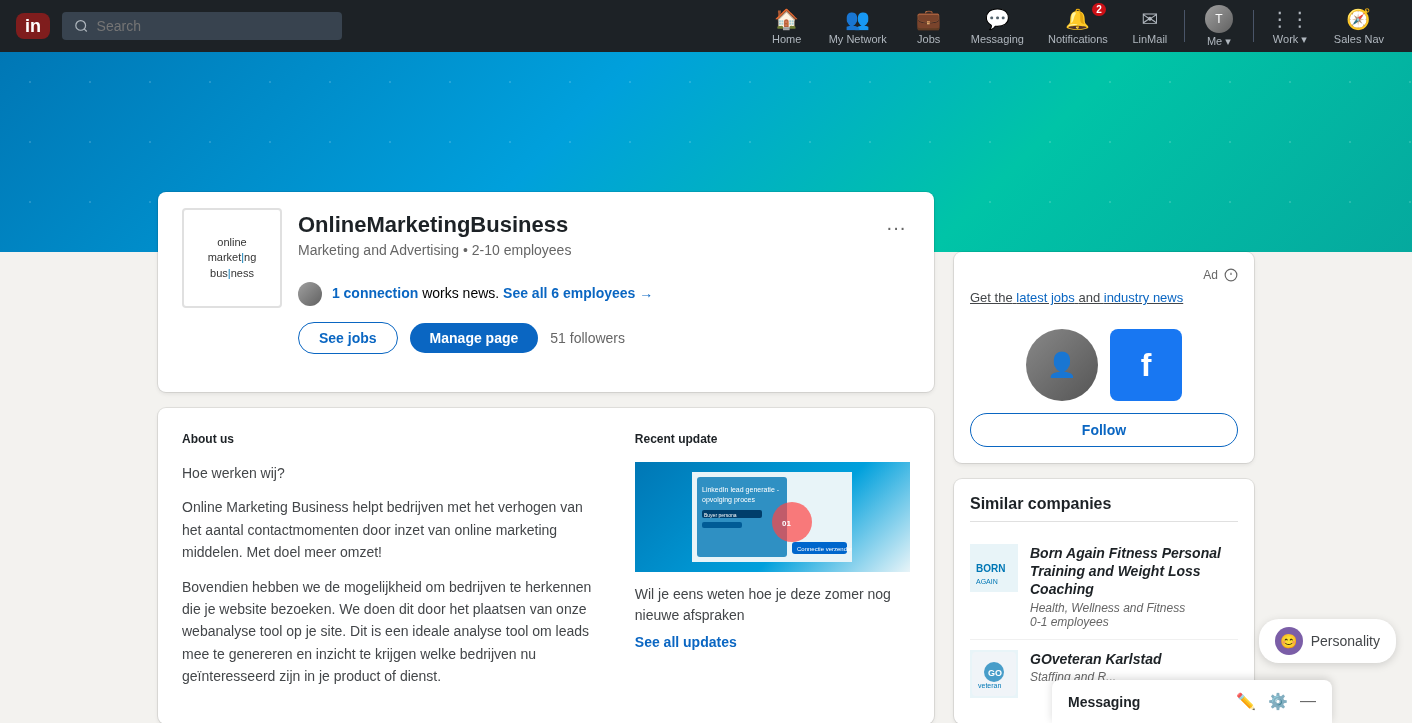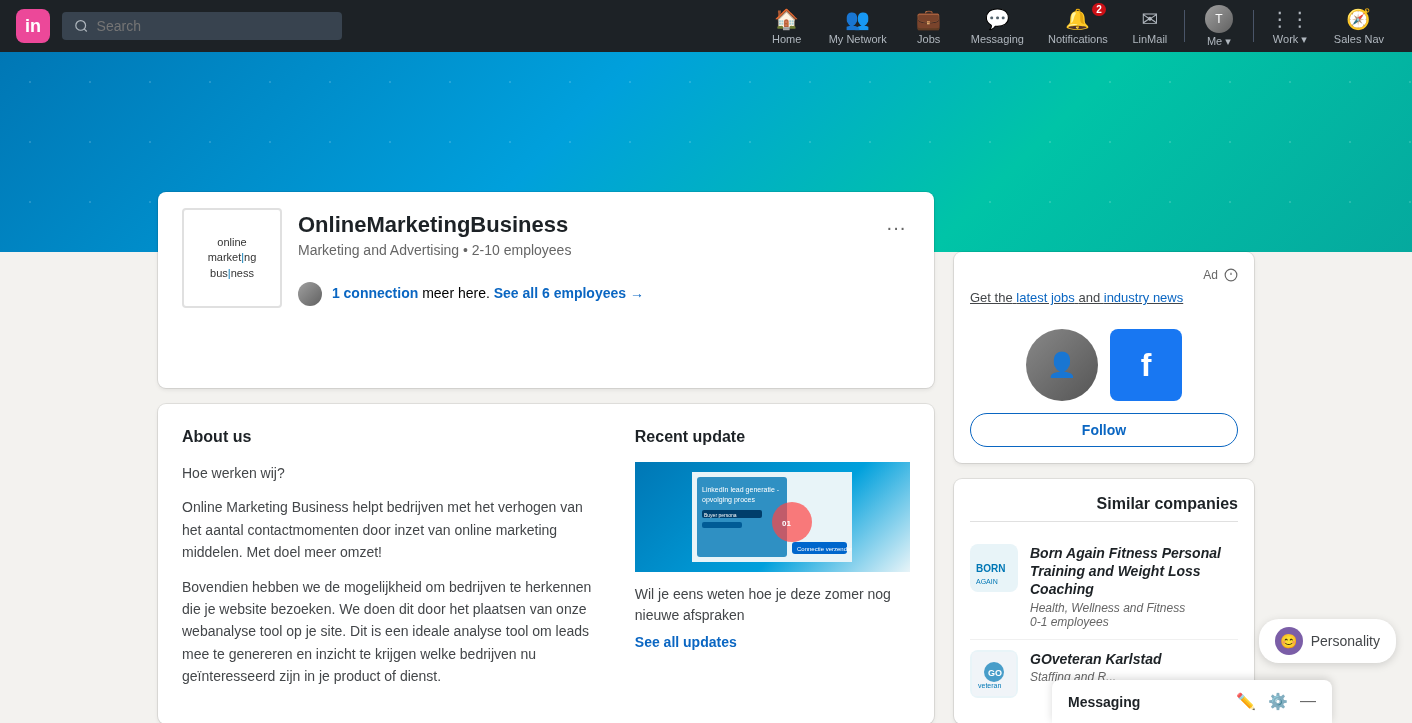--- a/index.html
+++ b/index.html
@@ -11,26 +11,26 @@
       display: flex;
       align-items: center;
       padding: 0 16px;
       height: 52px;
       position: sticky;
       top: 0;
       z-index: 100;
       gap: 4px;
     }
     .navbar-logo {
-      background: #ec4899;
+      background: #7f1d1d;
       color: white;
       font-weight: 900;
       font-size: 18px;
       width: 34px;
-      height: 34px;
+      height: 26px;
       display: flex;
       align-items: center;
       justify-content: center;
       border-radius: 8px;
       margin-right: 8px;
       flex-shrink: 0;
     }
     .navbar-search {
       display: flex;
       align-items: center;
@@ -244,21 +244,21 @@
       border-radius: 8px;
       box-shadow: 0 0 0 1px rgba(0,0,0,0.08), 0 2px 4px rgba(0,0,0,0.08);
       flex: 1;
       padding: 24px;
       display: flex;
       gap: 40px;
     }
     .about-section { flex: 1.2; }
     .recent-update-section { flex: 0.8; }
     .section-title {
-      font-size: 16px;
+      font-size: 12px;
       font-weight: 600;
       color: #1d2226;
       margin-bottom: 16px;
     }
     .about-text {
       font-size: 14px;
       color: #434649;
       line-height: 1.6;
       margin-bottom: 12px;
     }
@@ -380,33 +380,32 @@
       box-shadow: 0 0 0 1px rgba(0,0,0,0.08), 0 2px 4px rgba(0,0,0,0.08);
       padding: 16px;
     }
     .similar-title {
       font-size: 16px;
       font-weight: 600;
       color: #1d2226;
       margin-bottom: 12px;
       padding-bottom: 8px;
       border-bottom: 1px solid #e0e0e0;
-      text-align: right;
     }
     .similar-item {
       display: flex;
       gap: 12px;
       padding: 10px 0;
       border-bottom: 1px solid #f0f0f0;
     }
     .similar-item:last-child { border-bottom: none; }
     .similar-logo {
       width: 48px;
       height: 48px;
-      border-radius: 8px;
+      border-radius: 0;
       background: #e8f4f8;
       display: flex;
       align-items: center;
       justify-content: center;
       flex-shrink: 0;
       overflow: hidden;
     }
     .similar-info { flex: 1; font-style: italic; }
     .similar-name {
       font-size: 14px;
@@ -566,23 +565,28 @@
         <div class="company-info">
           <div class="company-name">OnlineMarketingBusiness</div>
           <div class="company-meta">
             <span>Marketing and Advertising</span>
             <span> • </span>
             <span>2-10 employees</span>
           </div>
           <div class="company-connections">
             <span class="avatar-sm"></span>
             <a>1 connection</a>
-            <span> meer here. </span>
+            <span> works news. </span>
             <a>See all 6 employees</a>
             <span class="arrow"> →</span>
+          </div>
+          <div class="company-actions">
+            <button class="btn-outline">See jobs</button>
+            <button class="btn-primary">Manage page</button>
+            <span class="followers-text">51 followers</span>
           </div>
         </div>
       </div>
     </div>
 
     <div class="content-row">
       <div class="about-section">
         <div class="section-title">About us</div>
         <p class="about-text">Hoe werken wij?</p>
         <p class="about-text">Online Marketing Business helpt bedrijven met het verhogen van het aantal contactmomenten door inzet van online marketing middelen. Met doel meer omzet!</p>

